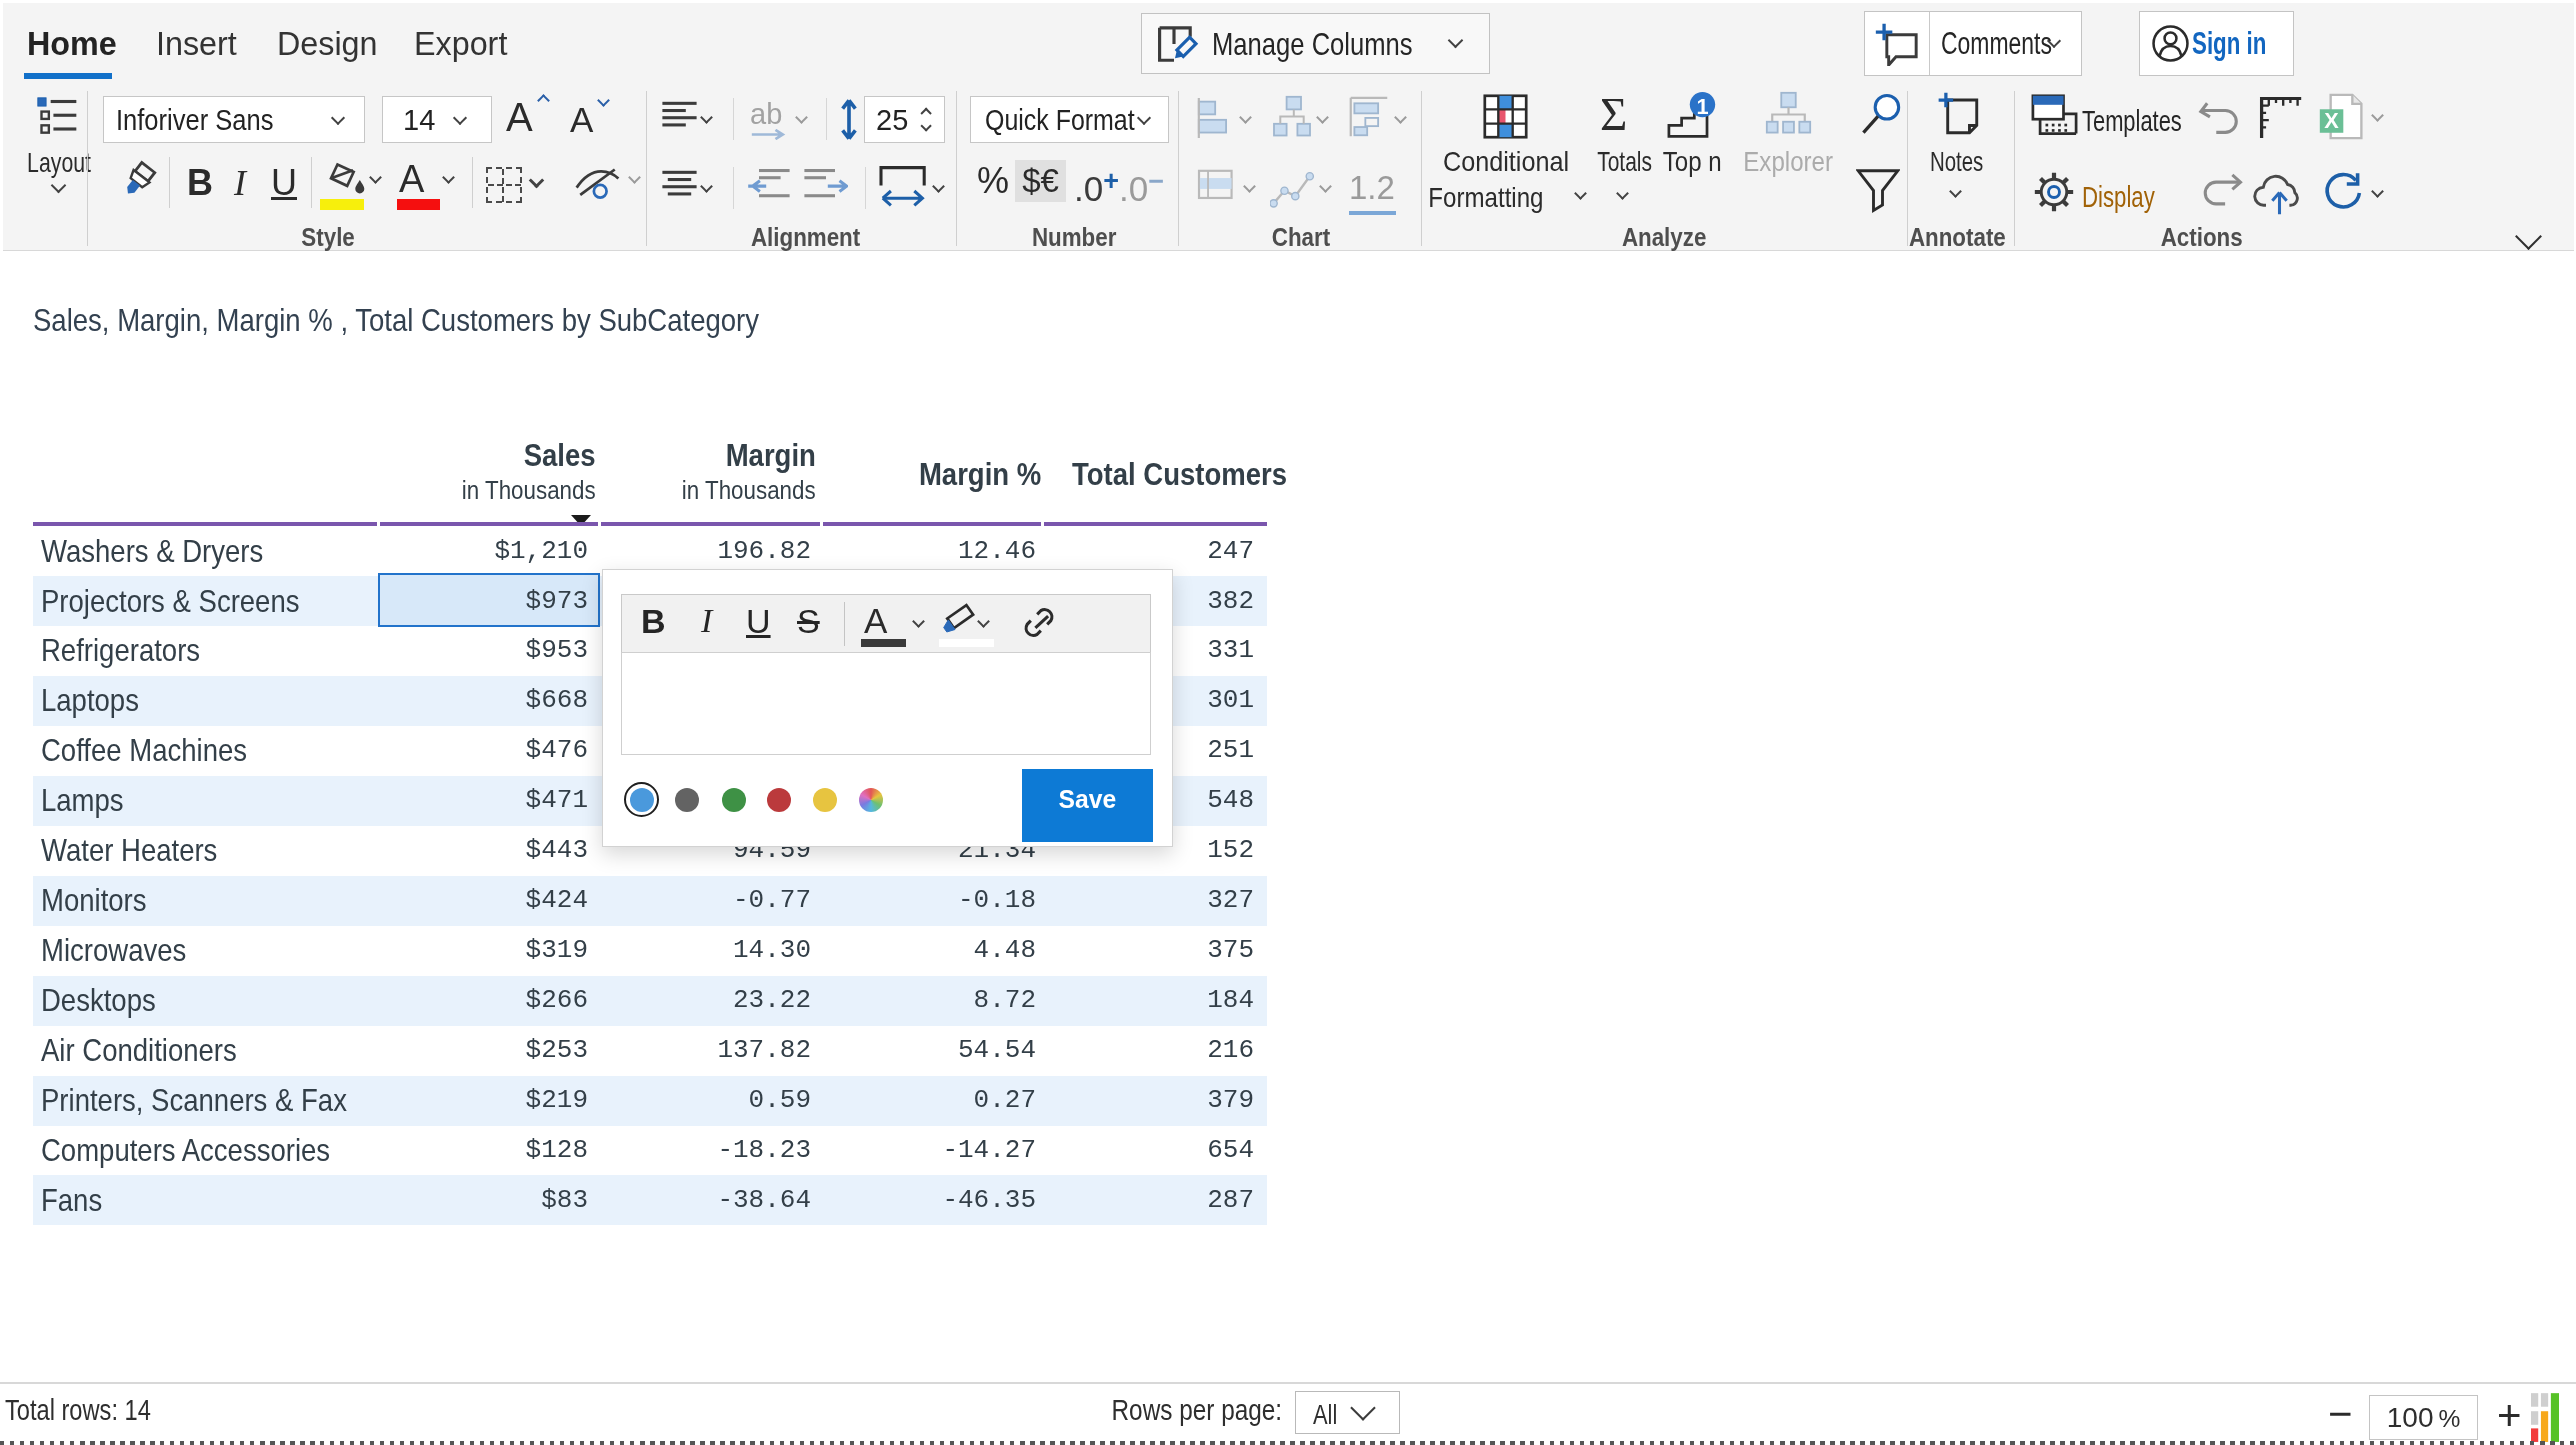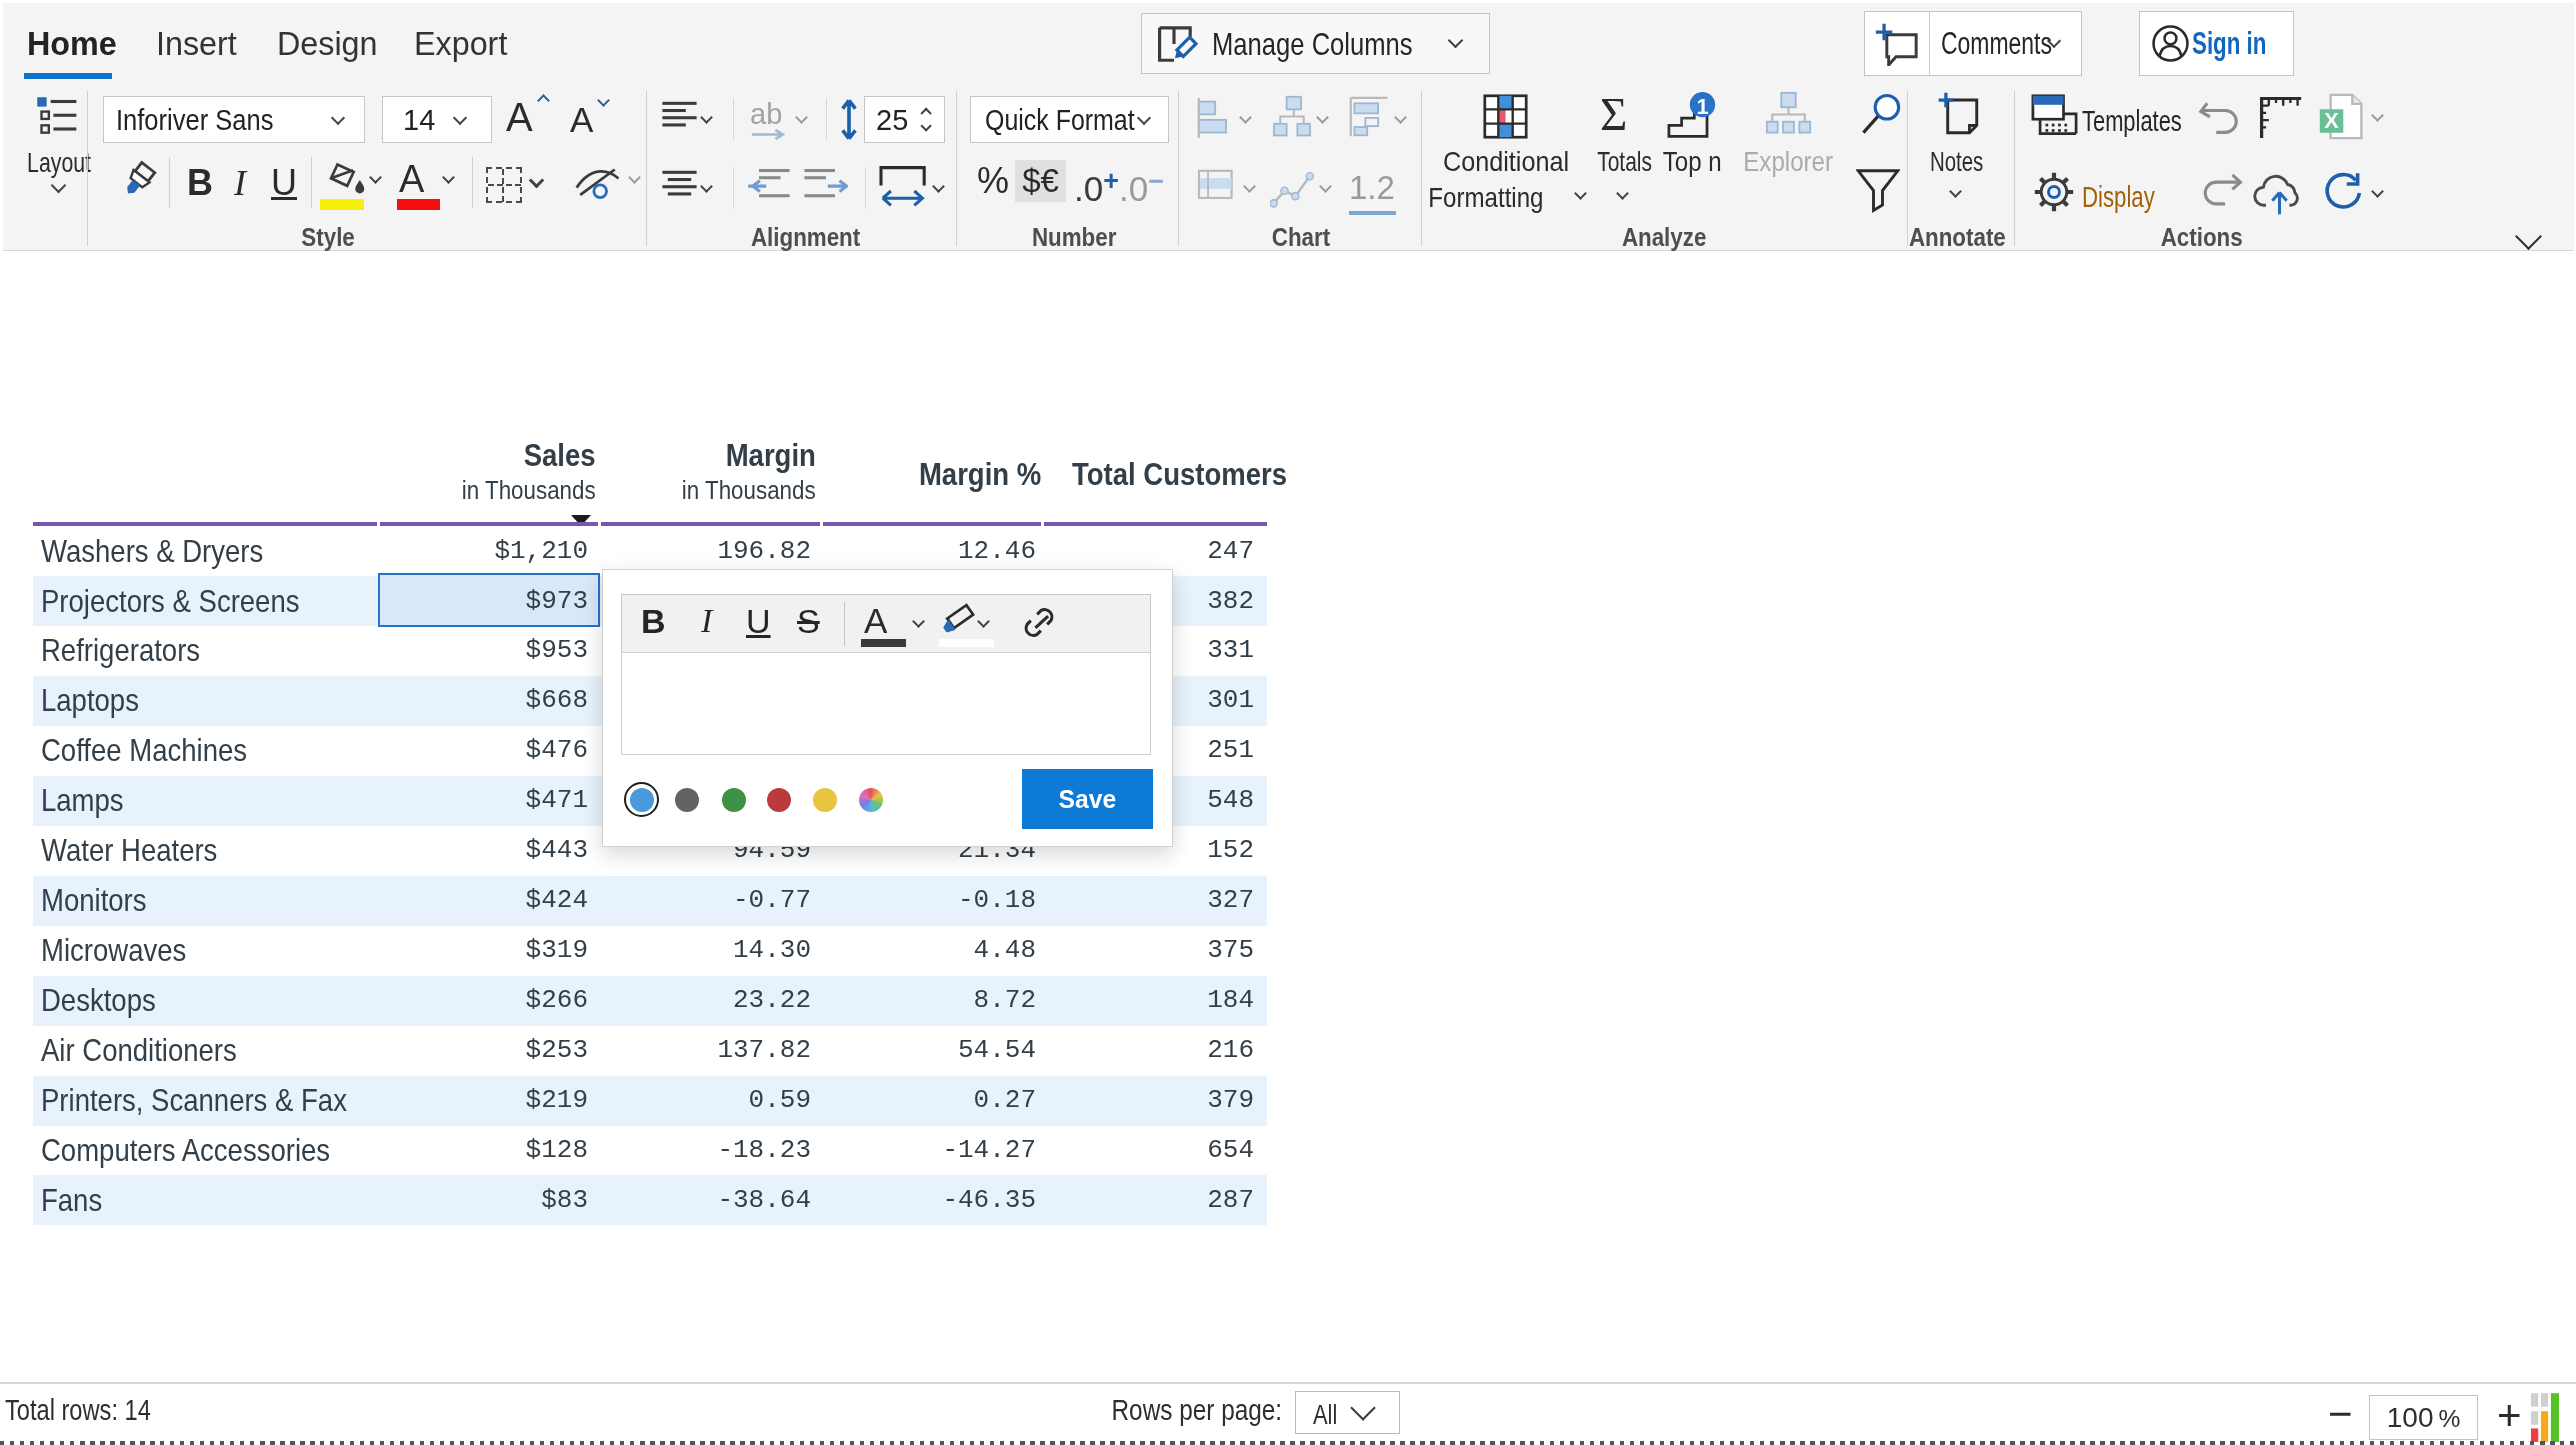--- a/index.html
+++ b/index.html
@@ -302,20 +302,21 @@
 <path d="M14 38 h-2 a10 10 0 0 1 -1 -20 a14 14 0 0 1 27 -3 a9 9 0 0 1 8 9 a8 8 0 0 1 -4 14 h-2" fill="none" stroke="#4a4a4a" stroke-width="3.2"></path>
 <path d="M29 48 v-22 M29 24 l-8 9 M29 24 l8 9" fill="none" stroke="#2a69b8" stroke-width="3.4"></path>
 </svg>
 <svg class="icon" style="left:2318px;top:171px" width="45" height="44" viewBox="0 0 50 48">
 <path d="M42 10 a18 18 0 1 0 4 14" fill="none" stroke="#1d5fa8" stroke-width="4"></path>
 <path d="M44 2 v12 h-12" fill="none" stroke="#1d5fa8" stroke-width="4"></path>
 </svg>
 <div class="chev" style="left:2373px;top:187px;width:9px;height:9px;border-right-width:2.7px;border-bottom-width:2.7px"></div>
 <div class="glabel" style="left:2129px;width:146px"><span class="sxc">Actions</span></div>
 <div class="chev" style="left:2519px;top:227px;width:19px;height:19px;border-right-width:2.7px;border-bottom-width:2.7px;border-color:#2f2f2f"></div>
+<div class="a" style="left:33px;top:302px;font-size:32px;color:#334150"><span class="sx">Sales, Margin, Margin % , Total Customers by SubCategory</span></div>
 <div class="hdrtxt" style="position:absolute;left:378px;top:437px;width:218px;text-align:right;font-size:32px;font-weight:bold;color:#333f48"><span class="sxr">Sales</span></div>
 <div style="position:absolute;left:378px;top:475px;width:218px;text-align:right;font-size:26px;color:#333f48"><span class="sxr">in Thousands</span></div>
 <div style="position:absolute;left:599px;top:437px;width:217px;text-align:right;font-size:32px;font-weight:bold;color:#333f48"><span class="sxr">Margin</span></div>
 <div style="position:absolute;left:599px;top:475px;width:217px;text-align:right;font-size:26px;color:#333f48"><span class="sxr">in Thousands</span></div>
 <div style="position:absolute;left:819px;top:456px;width:222px;text-align:right;font-size:32px;font-weight:bold;color:#333f48"><span class="sxr">Margin %</span></div>
 <div style="position:absolute;left:1037px;top:456px;width:225px;text-align:right;font-size:32px;font-weight:bold;color:#333f48"><span class="sxr">Total Customers</span></div>
 <div style="position:absolute;left:571px;top:515px;width:0;height:0;border-left:10px solid transparent;border-right:10px solid transparent;border-top:11px solid #1b1b1b"></div>
 <div style="position:absolute;left:33px;top:522px;width:1234px;height:4.1px;background:#7a56ad"></div>
 <div style="position:absolute;left:377px;top:522px;width:2.7px;height:4.1px;background:#fff"></div>
 <div style="position:absolute;left:598px;top:522px;width:2.7px;height:4.1px;background:#fff"></div>
@@ -416,21 +417,21 @@
 </g>
     </svg>
 <div style="position:absolute;left:621px;top:652px;width:530px;height:103px;background:#fff;border:0.9px solid #cfcfcf"></div>
 <div style="position:absolute;left:630px;top:788px;width:24px;height:24px;border-radius:50%;background:#4a99dc"></div>
 <div style="position:absolute;left:675px;top:788px;width:24px;height:24px;border-radius:50%;background:#636363"></div>
 <div style="position:absolute;left:722px;top:788px;width:24px;height:24px;border-radius:50%;background:#3e9145"></div>
 <div style="position:absolute;left:767px;top:788px;width:24px;height:24px;border-radius:50%;background:#bb3a3c"></div>
 <div style="position:absolute;left:813px;top:788px;width:24px;height:24px;border-radius:50%;background:#e7c440"></div>
 <div style="position:absolute;left:859px;top:788px;width:24px;height:24px;border-radius:50%;background:conic-gradient(#e25555,#e7c440,#6fc06f,#54b8e0,#7a7ae0,#e06fc0,#e25555)"></div>
 <div style="position:absolute;left:624px;top:782px;width:35px;height:35px;border-radius:50%;border:2.3px solid #1f1f1f"></div>
-<div style="position:absolute;left:1022px;top:769px;width:131px;height:60px;background:#0d7ad5;color:#fff;font-weight:bold;font-size:26px;text-align:center;line-height:60px"><span class="sxc" style="transform:scaleX(0.95)">Save</span></div>
+<div style="position:absolute;left:1022px;top:769px;width:131px;height:73px;background:#0d7ad5;color:#fff;font-weight:bold;font-size:26px;text-align:center;line-height:60px"><span class="sxc" style="transform:scaleX(0.95)">Save</span></div>
 <div style="position:absolute;left:0px;top:1382px;width:2576px;height:1.8px;background:#d8d8d8"></div>
 <div style="position:absolute;left:4.5px;top:1394px;font-size:29px;color:#2e2e2e"><span class="sx" style="transform:scaleX(0.815)">Total rows: 14</span></div>
 <div style="position:absolute;left:1009px;top:1394px;width:273px;text-align:right;font-size:29px;color:#2e2e2e"><span class="sxr" style="transform:scaleX(0.84)">Rows per page:</span></div>
 <div style="position:absolute;left:1295px;top:1391px;width:105px;height:43px;border:0.9px solid #b9b9b9;background:#fff"></div>
 <div style="position:absolute;left:1313px;top:1399px;font-size:28px;color:#2e2e2e"><span class="sx" style="transform:scaleX(0.78)">All</span></div>
 <div class="chev" style="left:1354px;top:1399px;width:18px;height:18px;border-right-width:2.4px;border-bottom-width:2.4px;border-color:#3b3b3b"></div>
 <div style="position:absolute;left:2328px;top:1390px;font-size:42px;color:#2b2b2b">−</div>
 <div style="position:absolute;left:2369px;top:1395px;width:109px;height:45px;border:0.9px solid #c4c4c4;background:#fff;text-align:center;font-size:28px;color:#2e2e2e;line-height:44px">100<span style="font-size:24.6px"> %</span></div>
 <div style="position:absolute;left:2497px;top:1392px;font-size:42px;color:#2b2b2b">+</div>
 <svg class="icon" style="left:2531px;top:1393px" width="28" height="50" viewBox="0 0 31 55">

